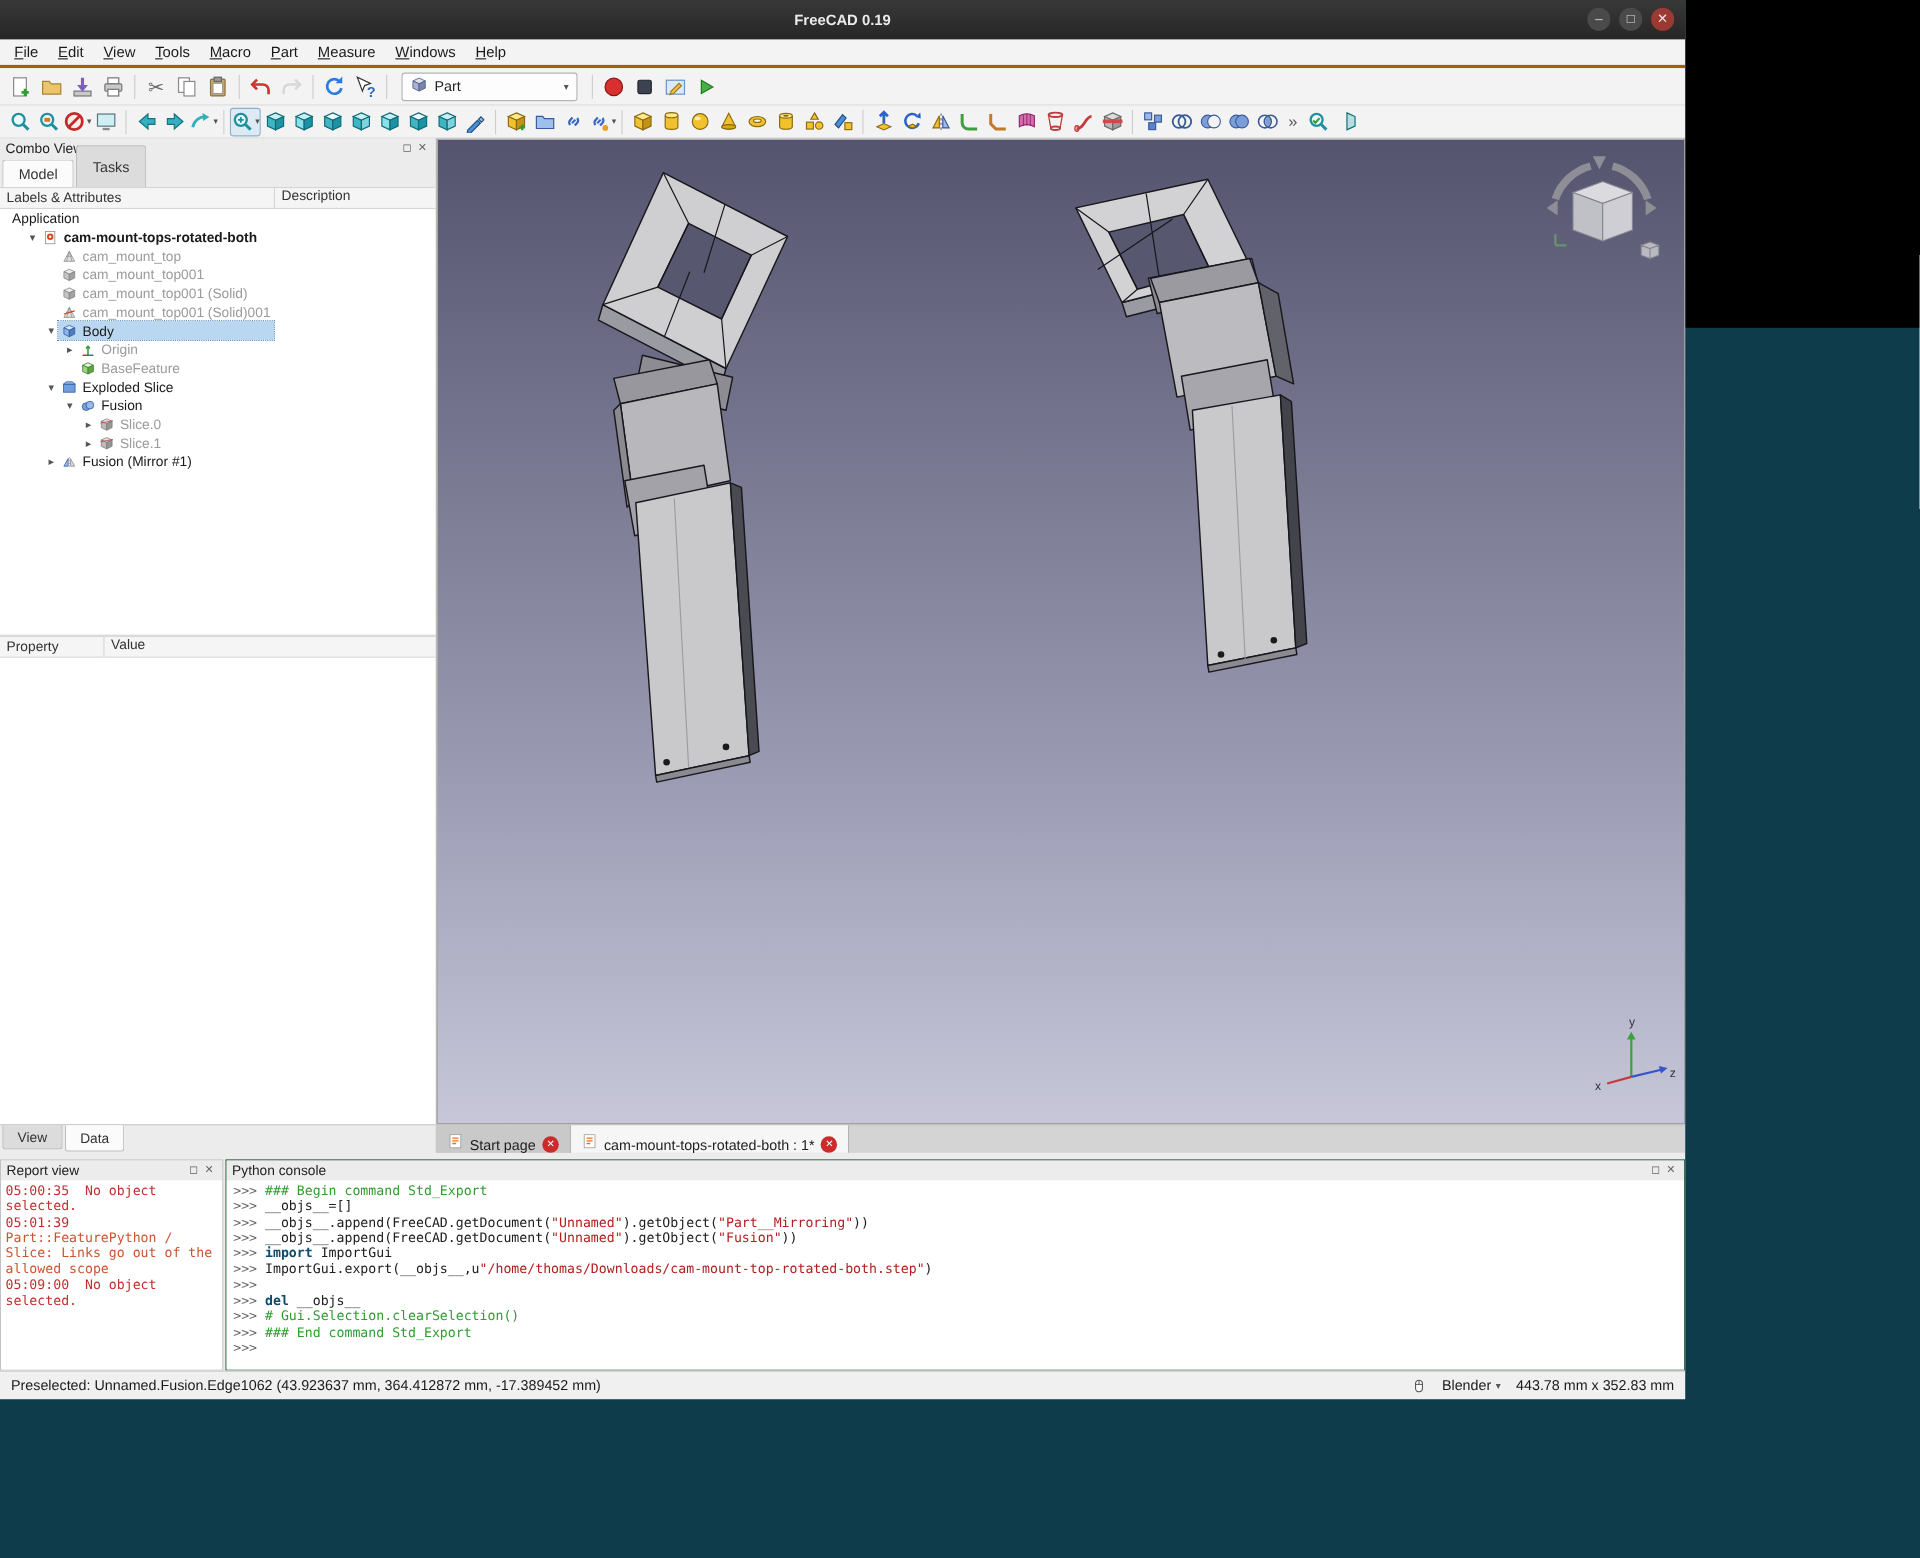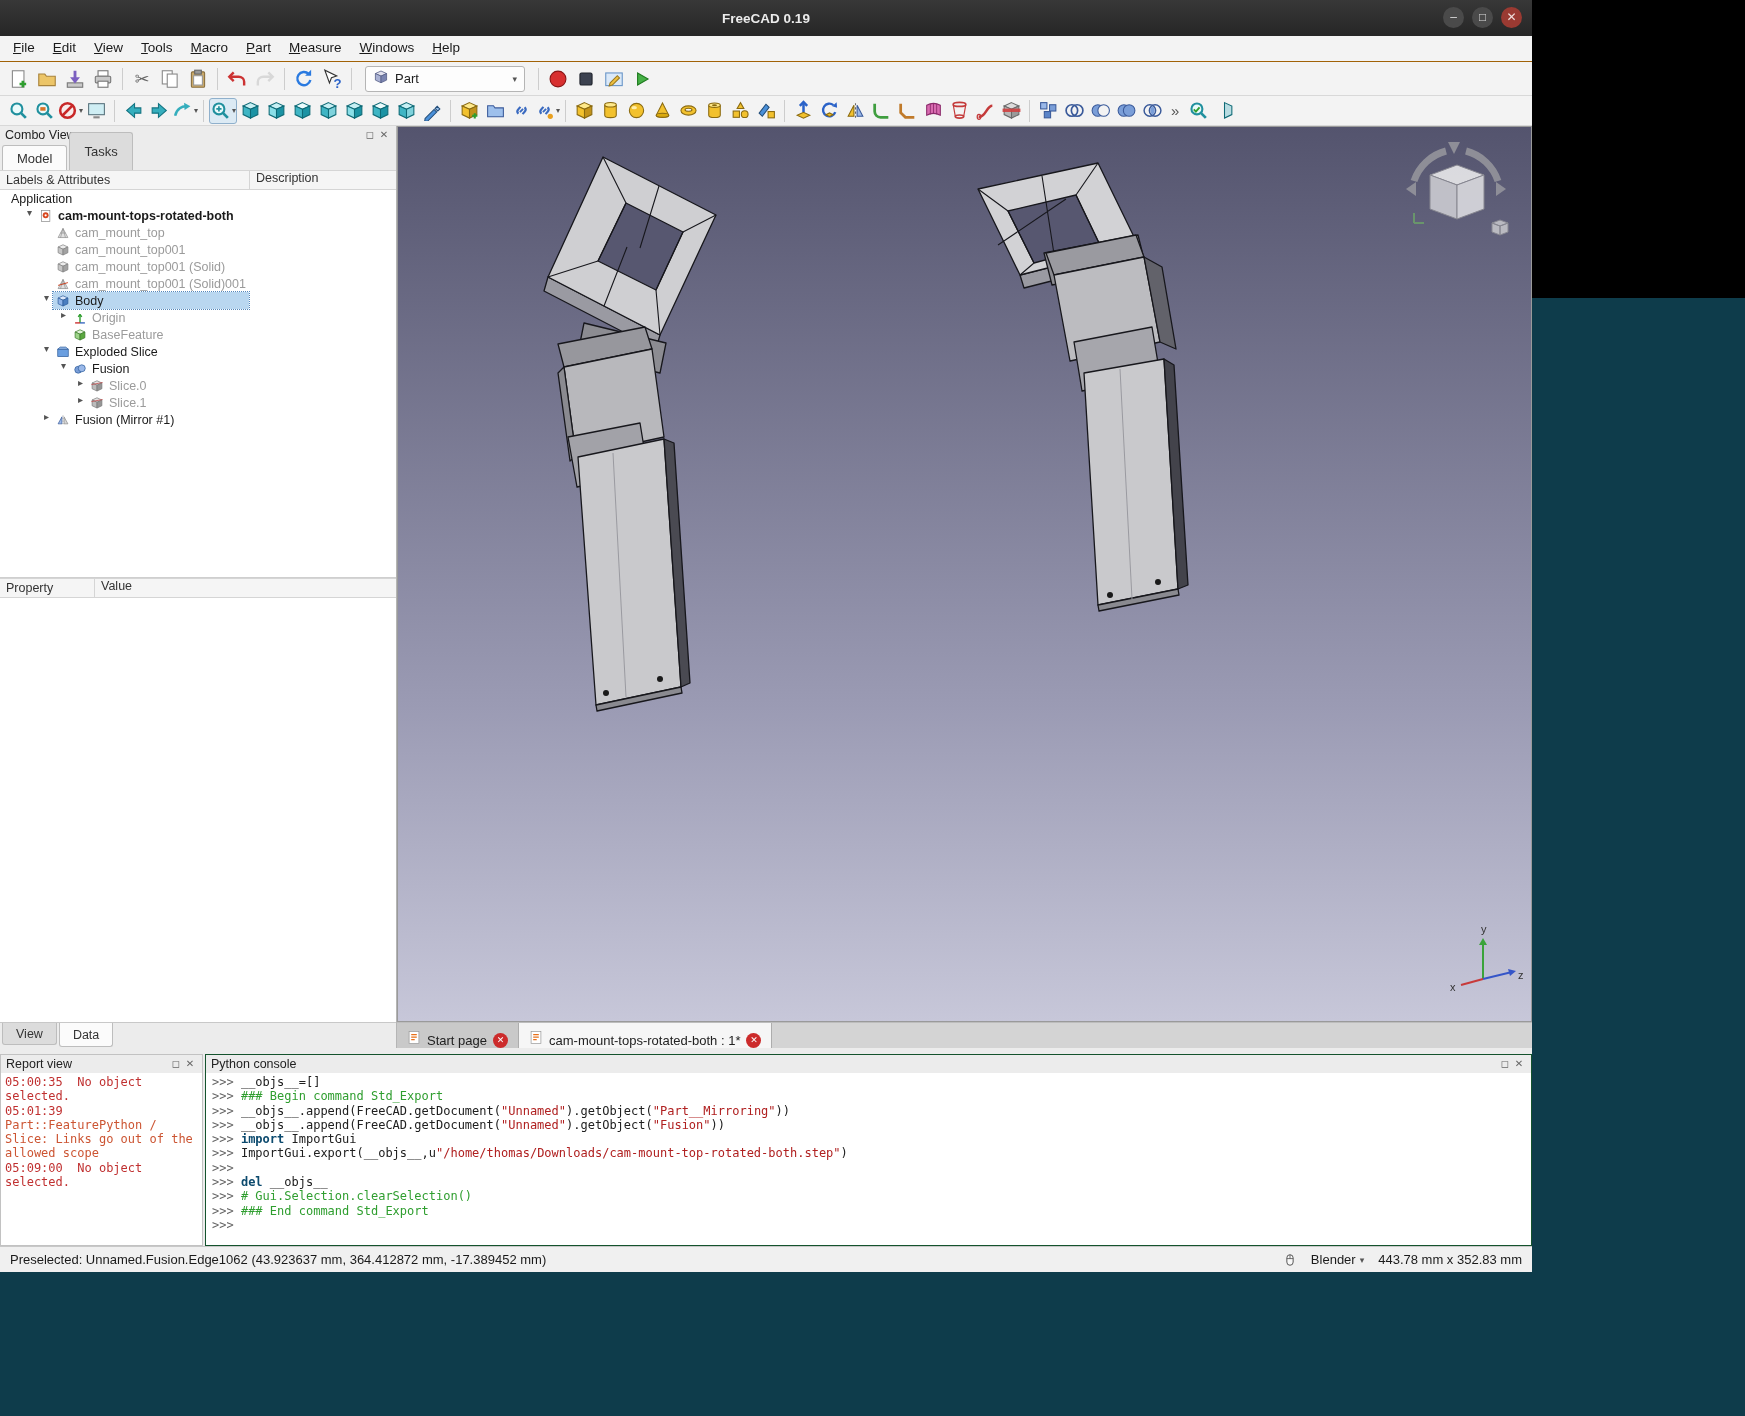--- a/index.html
+++ b/index.html
@@ -9,21 +9,21 @@
 #app{position:absolute;left:0;top:0;width:1532px;height:1272px;background:#ececec;overflow:hidden}
 
 
 #titlebar{position:absolute;left:0;top:0;width:1532px;height:36px;background:linear-gradient(#383838,#262626);display:flex;align-items:center;justify-content:center}
 #titlebar .title{color:#ebebeb;font-size:13.5px;font-weight:bold}
 .winbtns{position:absolute;right:10px;top:7px;display:flex;gap:8px}
 .winbtn{width:21px;height:21px;border-radius:50%;background:#4a4a4a;color:#d8d8d8;font-size:12px;line-height:20px;text-align:center;cursor:default}
 .winbtn.close{background:#9a3a32;color:#f2e0de}
 
 
-#menubar{position:absolute;left:0;top:36px;width:1532px;height:26px;background:#f3f3f3;border-bottom:1px solid #a16207;display:flex;align-items:flex-start;padding-left:4px}
+#menubar{position:absolute;left:0;top:36px;width:1532px;height:26px;background:#f3f3f3;border-bottom:3px solid #a16207;display:flex;align-items:center;padding-left:4px}
 .mitem{padding:4px 9px;font-size:13.5px;color:#1a1a1a}
 .mitem u{text-decoration:underline}
 
 
 .toolbar{position:absolute;left:0;width:1532px;background:#f3f3f3;display:flex;align-items:center;padding-left:5px;border-bottom:1px solid #d8d8d8}
 #toolbar1{top:62px;height:34px}
 #toolbar2{top:96px;height:30px}
 .tbtn{min-width:28px;height:28px;display:flex;align-items:center;justify-content:center;border-radius:3px;position:relative}
 .tbtn svg{width:22px;height:22px}
 #toolbar2 .tbtn{min-width:26px;height:26px}
@@ -43,21 +43,21 @@
 .phdr{height:18px;display:flex;align-items:center;font-size:12.5px;color:#222;padding:0 5px;background:#ececec}
 .phdr .ptitle{flex:1}
 .pbtn{width:14px;height:14px;font-size:10px;color:#666;text-align:center;line-height:14px}
 #combo-tabs{height:26px;display:flex;align-items:flex-end;padding-left:2px;background:#ececec}
 .ctab{height:38px;padding:0 14px;font-size:13px;display:flex;align-items:center;border:1px solid #bdbdbd;border-bottom:none;border-radius:3px 3px 0 0;background:#dcdcdc;color:#333;margin-right:2px}
 .ctab.active{background:#fbfbfb;height:25px}
 .colhdr{height:20px;display:flex;font-size:12.5px;color:#333;background:#f5f5f5;border:1px solid #d5d5d5;border-left:none;border-right:none;}
 .colhdr .c1{padding-left:6px;border-right:1px solid #d5d5d5;height:100%;display:flex;align-items:center}
 .colhdr .c2{padding-left:6px;flex:1}
 #tree{background:#fff;height:388px;overflow:hidden;border-bottom:1px solid #cfcfcf}
-.trow{display:flex;height:17px;font-size:12.5px;color:#1a1a1a;white-space:nowrap}
+.trow{display:flex;align-items:center;height:17px;font-size:12.5px;color:#1a1a1a;white-space:nowrap}
 .trow .exp{width:13px;text-align:center;font-size:10px;color:#555;flex:0 0 13px}
 .selwrap{display:inline-flex;align-items:center;gap:4px;padding:0 3px;height:17px}
 .trow .ticon{width:15px;height:15px;display:flex;align-items:center}
 .trow .ticon svg{width:14px;height:14px}
 .trow.gray .tlabel{color:#9b9b9b}
 .trow.bold .tlabel{font-weight:bold}
 .trow.selected .selwrap{background:#b9d7f0;outline:1px dotted #5588bb;flex:1;margin-right:147px}
 .trow.root{padding-left:8px}
 #propbody{background:#fff;flex:1}
 #combo-bottom-tabs{height:26px;display:flex;align-items:flex-start;padding-left:2px;background:#ececec;border-top:1px solid #c8c8c8}
@@ -835,22 +835,22 @@
       </div>
   </div>
 
   <div id="python">
     <div class="phdr">
       <span class="ptitle">Python console</span>
       <span class="pbtn">◻</span>
       <span class="pbtn">✕</span>
     </div>
     <div id="pybody">
+        <div class="pline"><span class="c-pr">&gt;&gt;&gt; </span><span class="c-cm">### Begin command Std_Export</span></div>
         <div class="pline"><span class="c-pr">&gt;&gt;&gt; </span><span class="c-n">__objs__=[]</span></div>
-        <div class="pline"><span class="c-pr">&gt;&gt;&gt; </span><span class="c-cm">### Begin command Std_Export</span></div>
         <div class="pline"><span class="c-pr">&gt;&gt;&gt; </span><span class="c-n">__objs__.append(FreeCAD.getDocument(</span><span class="c-s">"Unnamed"</span><span class="c-n">).getObject(</span><span class="c-s">"Part__Mirroring"</span><span class="c-n">))</span></div>
         <div class="pline"><span class="c-pr">&gt;&gt;&gt; </span><span class="c-n">__objs__.append(FreeCAD.getDocument(</span><span class="c-s">"Unnamed"</span><span class="c-n">).getObject(</span><span class="c-s">"Fusion"</span><span class="c-n">))</span></div>
         <div class="pline"><span class="c-pr">&gt;&gt;&gt; </span><span class="c-k">import</span><span class="c-n"> ImportGui</span></div>
         <div class="pline"><span class="c-pr">&gt;&gt;&gt; </span><span class="c-n">ImportGui.export(__objs__,u</span><span class="c-s">"/home/thomas/Downloads/cam-mount-top-rotated-both.step"</span><span class="c-n">)</span></div>
         <div class="pline"><span class="c-pr">&gt;&gt;&gt; </span></div>
         <div class="pline"><span class="c-pr">&gt;&gt;&gt; </span><span class="c-k">del</span><span class="c-n"> __objs__</span></div>
         <div class="pline"><span class="c-pr">&gt;&gt;&gt; </span><span class="c-cm"># Gui.Selection.clearSelection()</span></div>
         <div class="pline"><span class="c-pr">&gt;&gt;&gt; </span><span class="c-cm">### End command Std_Export</span></div>
         <div class="pline"><span class="c-pr">&gt;&gt;&gt; </span></div>
       </div>

